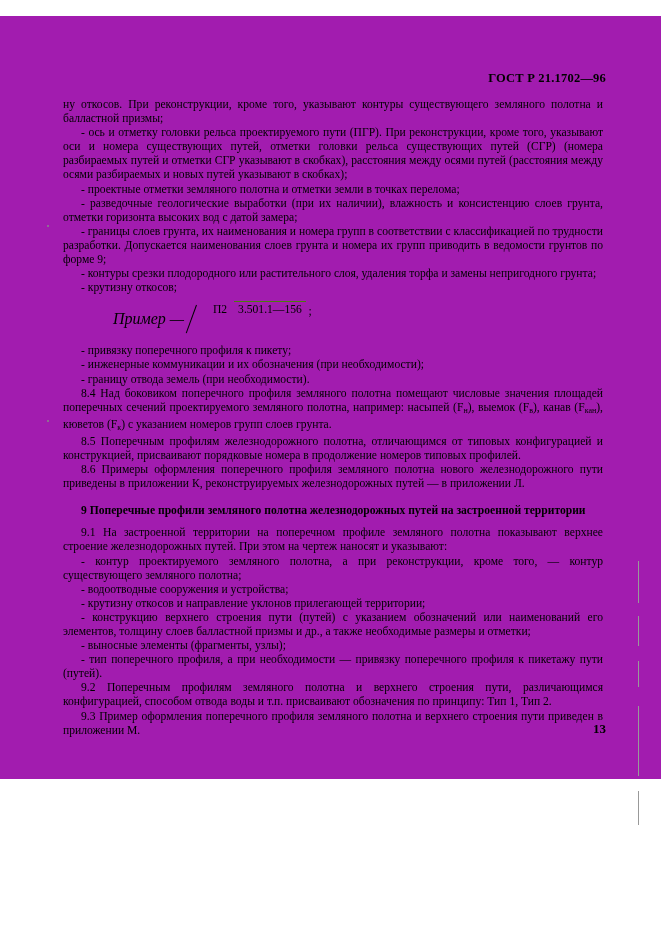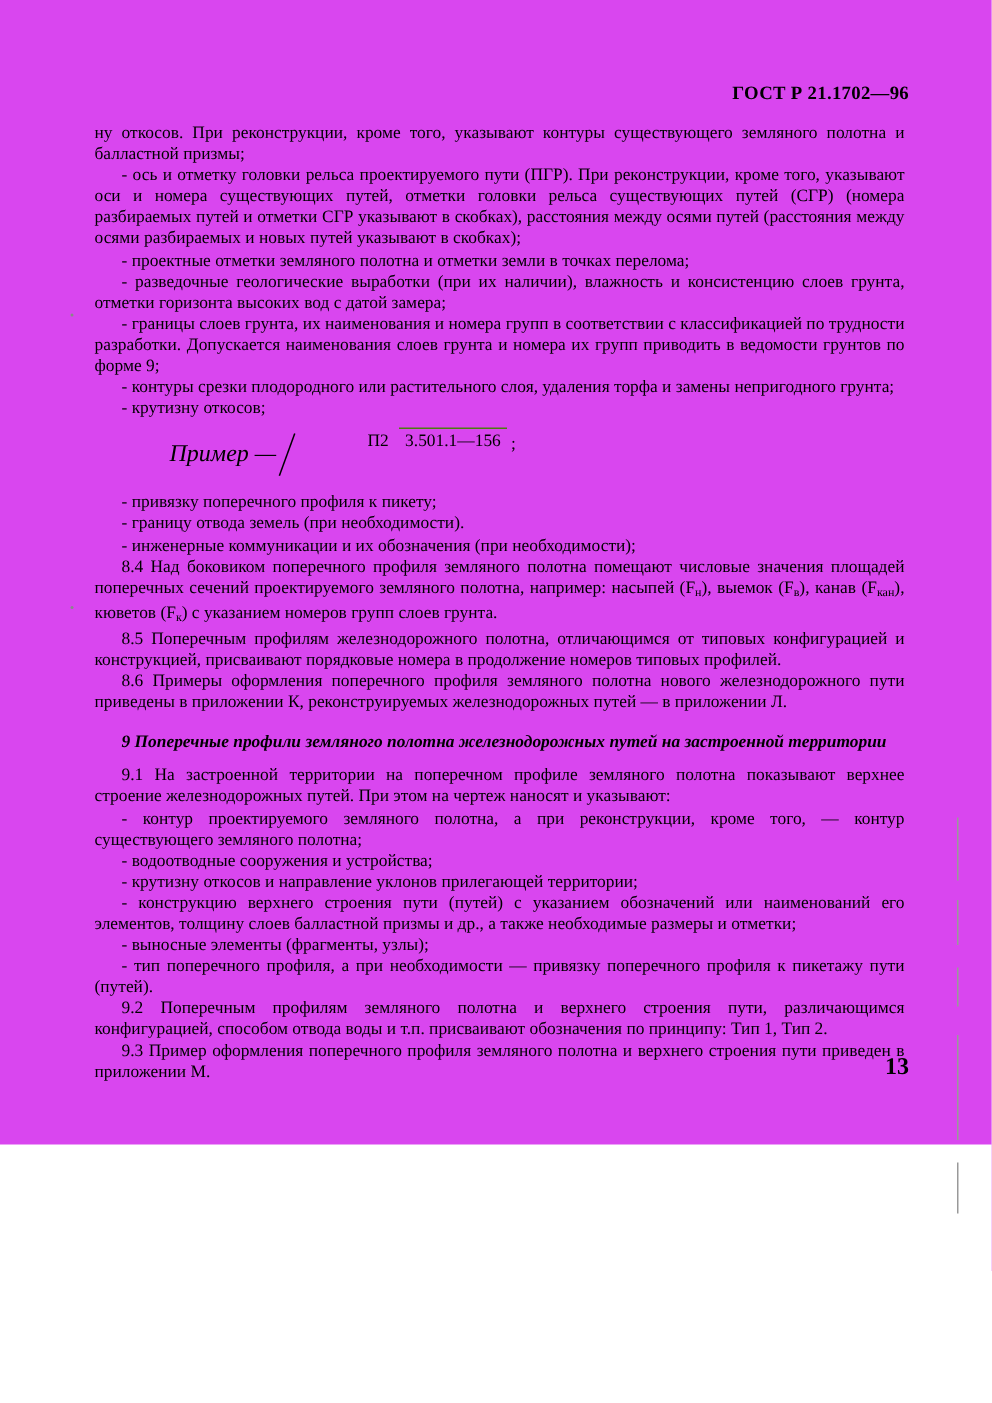--- a/index.html
+++ b/index.html
@@ -10,24 +10,24 @@
   body {
     width: 661px;
     height: 935px;
     font-family: "Liberation Serif", serif;
     color: #000000;
     position: relative;
     overflow: hidden;
   }
   .page {
     position: absolute;
-    left: 0; top: 0;
+    left: 0; top: 16px;
     width: 661px;
     height: 763px;
-    background: #d946ef;
+    background: #a21caf;
   }
   .header {
     position: absolute;
     top: 55px;
     right: 55px;
     font-size: 12.5px;
     font-weight: bold;
     letter-spacing: 0.2px;
     text-align: right;
   }
@@ -50,21 +50,20 @@
   }
   .noind {
     text-indent: 0;
   }
   .sect-head {
     font-weight: bold;
     text-indent: 18px;
     margin-top: 13px;
     margin-bottom: 8px;
     text-align: justify;
-    font-style: italic;
   }
   .example {
     margin: 8px 0 7px 0;
     height: 34px;
     position: relative;
   }
   .example .label {
     position: absolute;
     left: 50px;
     top: 9px;
@@ -83,37 +82,36 @@
   }
   .frac {
     position: absolute;
     left: 146px;
     top: 0px;
     text-align: center;
     font-size: 11.6px;
   }
   .frac .num {
     padding: 0 4px 1px 4px;
-    margin-left: 32px;
   }
   .frac .den {
     border-top: 1px solid #4d7c0f;
     padding: 1px 4px 0 4px;
   }
   .frac .comma {
     position: absolute;
     right: -6px;
     bottom: -2px;
     font-size: 11.6px;
   }
   .pagenum {
     position: absolute;
     right: 55px;
     bottom: 42px;
-    font-size: 16px;
+    font-size: 13px;
     font-weight: bold;
   }
   
   .edge {
     position: absolute;
     right: 22px;
     width: 1px;
     background: #999;
   }
   .edge-dot {
@@ -150,22 +148,22 @@
       <span class="label">Пример —</span>
       <span class="slash"></span>
       <span class="frac">
         <span class="num">П2</span>
         <span class="den">3.501.1—156</span>
         <span class="comma">;</span>
       </span>
     </div>
 
     <p class="ind">- привязку поперечного профиля к пикету;</p>
+    <p class="ind">- инженерные коммуникации и их обозначения (при необходимости);</p>
     <p class="ind">- границу отвода земель (при необходимости).</p>
-    <p class="ind">- инженерные коммуникации и их обозначения (при необходимости);</p>
     <p class="ind">8.4 Над боковиком поперечного профиля земляного полотна помещают числовые значения площадей поперечных сечений проектируемого земляного полотна, например: насыпей (F<sub>н</sub>), выемок (F<sub>в</sub>), канав (F<sub>кан</sub>), кюветов (F<sub>к</sub>) с указанием номеров групп слоев грунта.</p>
     <p class="ind">8.5 Поперечным профилям железнодорожного полотна, отличающимся от типовых конфигурацией и конструкцией, присваивают порядковые номера в продолжение номеров типовых профилей.</p>
     <p class="ind">8.6 Примеры оформления поперечного профиля земляного полотна нового железнодорожного пути приведены в приложении К, реконструируемых железнодорожных путей — в приложении Л.</p>
 
     <p class="sect-head">9 Поперечные профили земляного полотна железнодорожных путей на застроенной территории</p>
 
     <p class="ind">9.1 На застроенной территории на поперечном профиле земляного полотна показывают верхнее строение железнодорожных путей. При этом на чертеж наносят и указывают:</p>
     <p class="ind">- контур проектируемого земляного полотна, а при реконструкции, кроме того, — контур существующего земляного полотна;</p>
     <p class="ind">- водоотводные сооружения и устройства;</p>
     <p class="ind">- крутизну откосов и направление уклонов прилегающей территории;</p>

